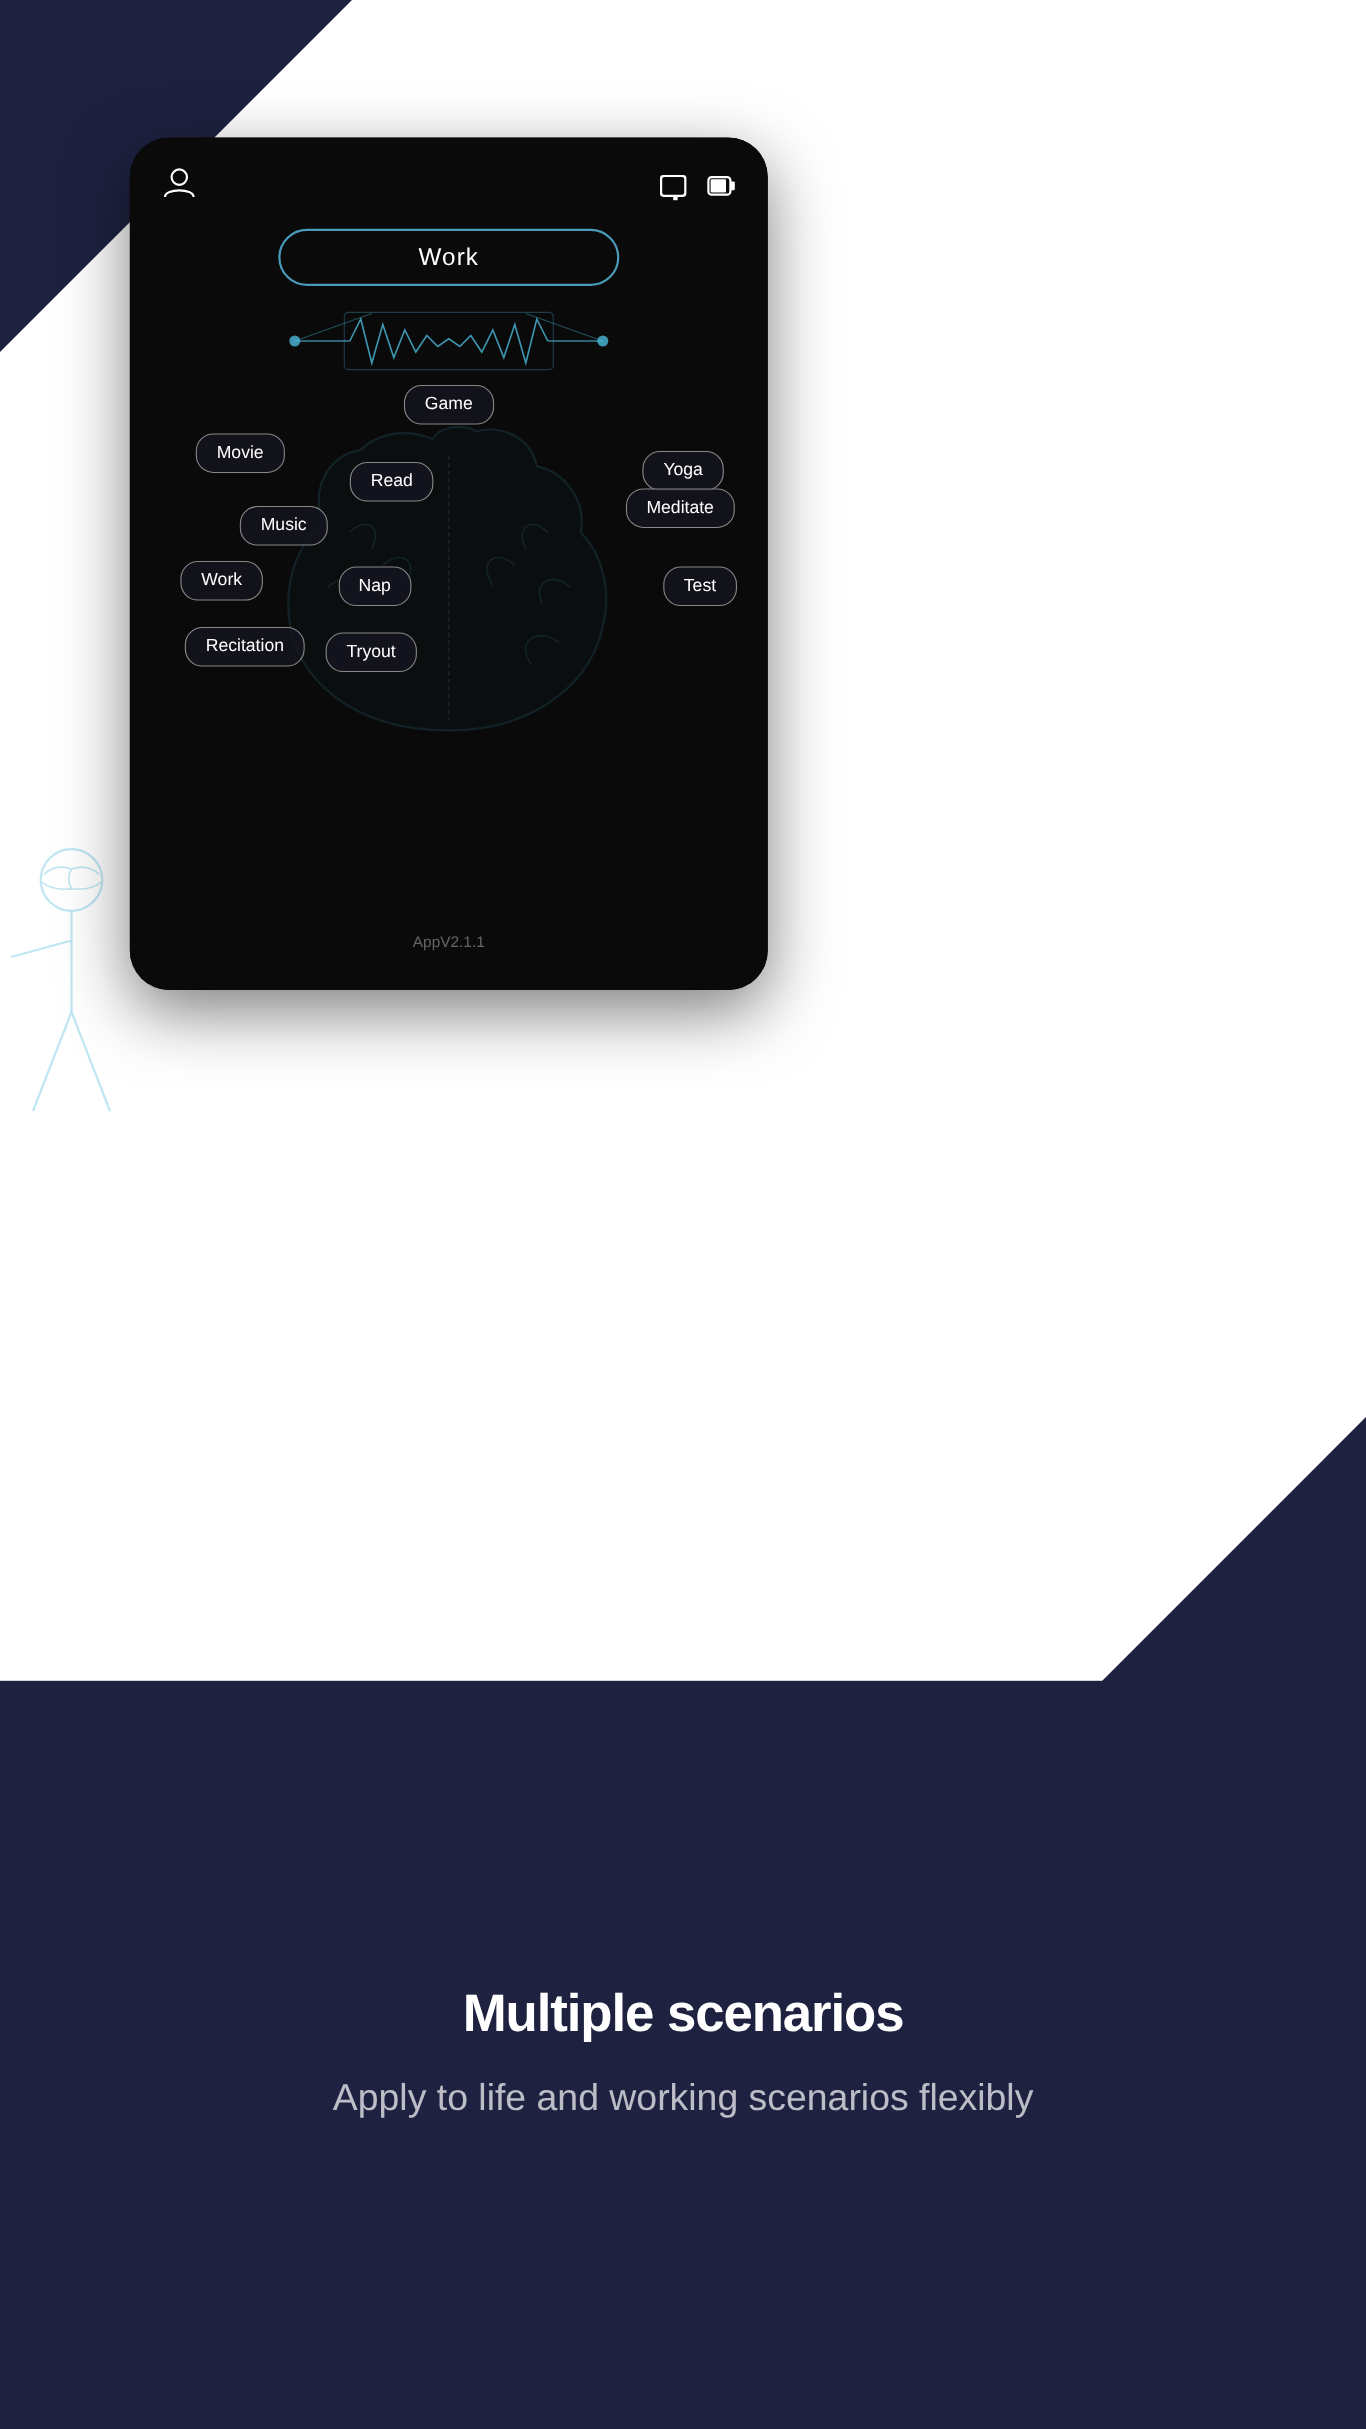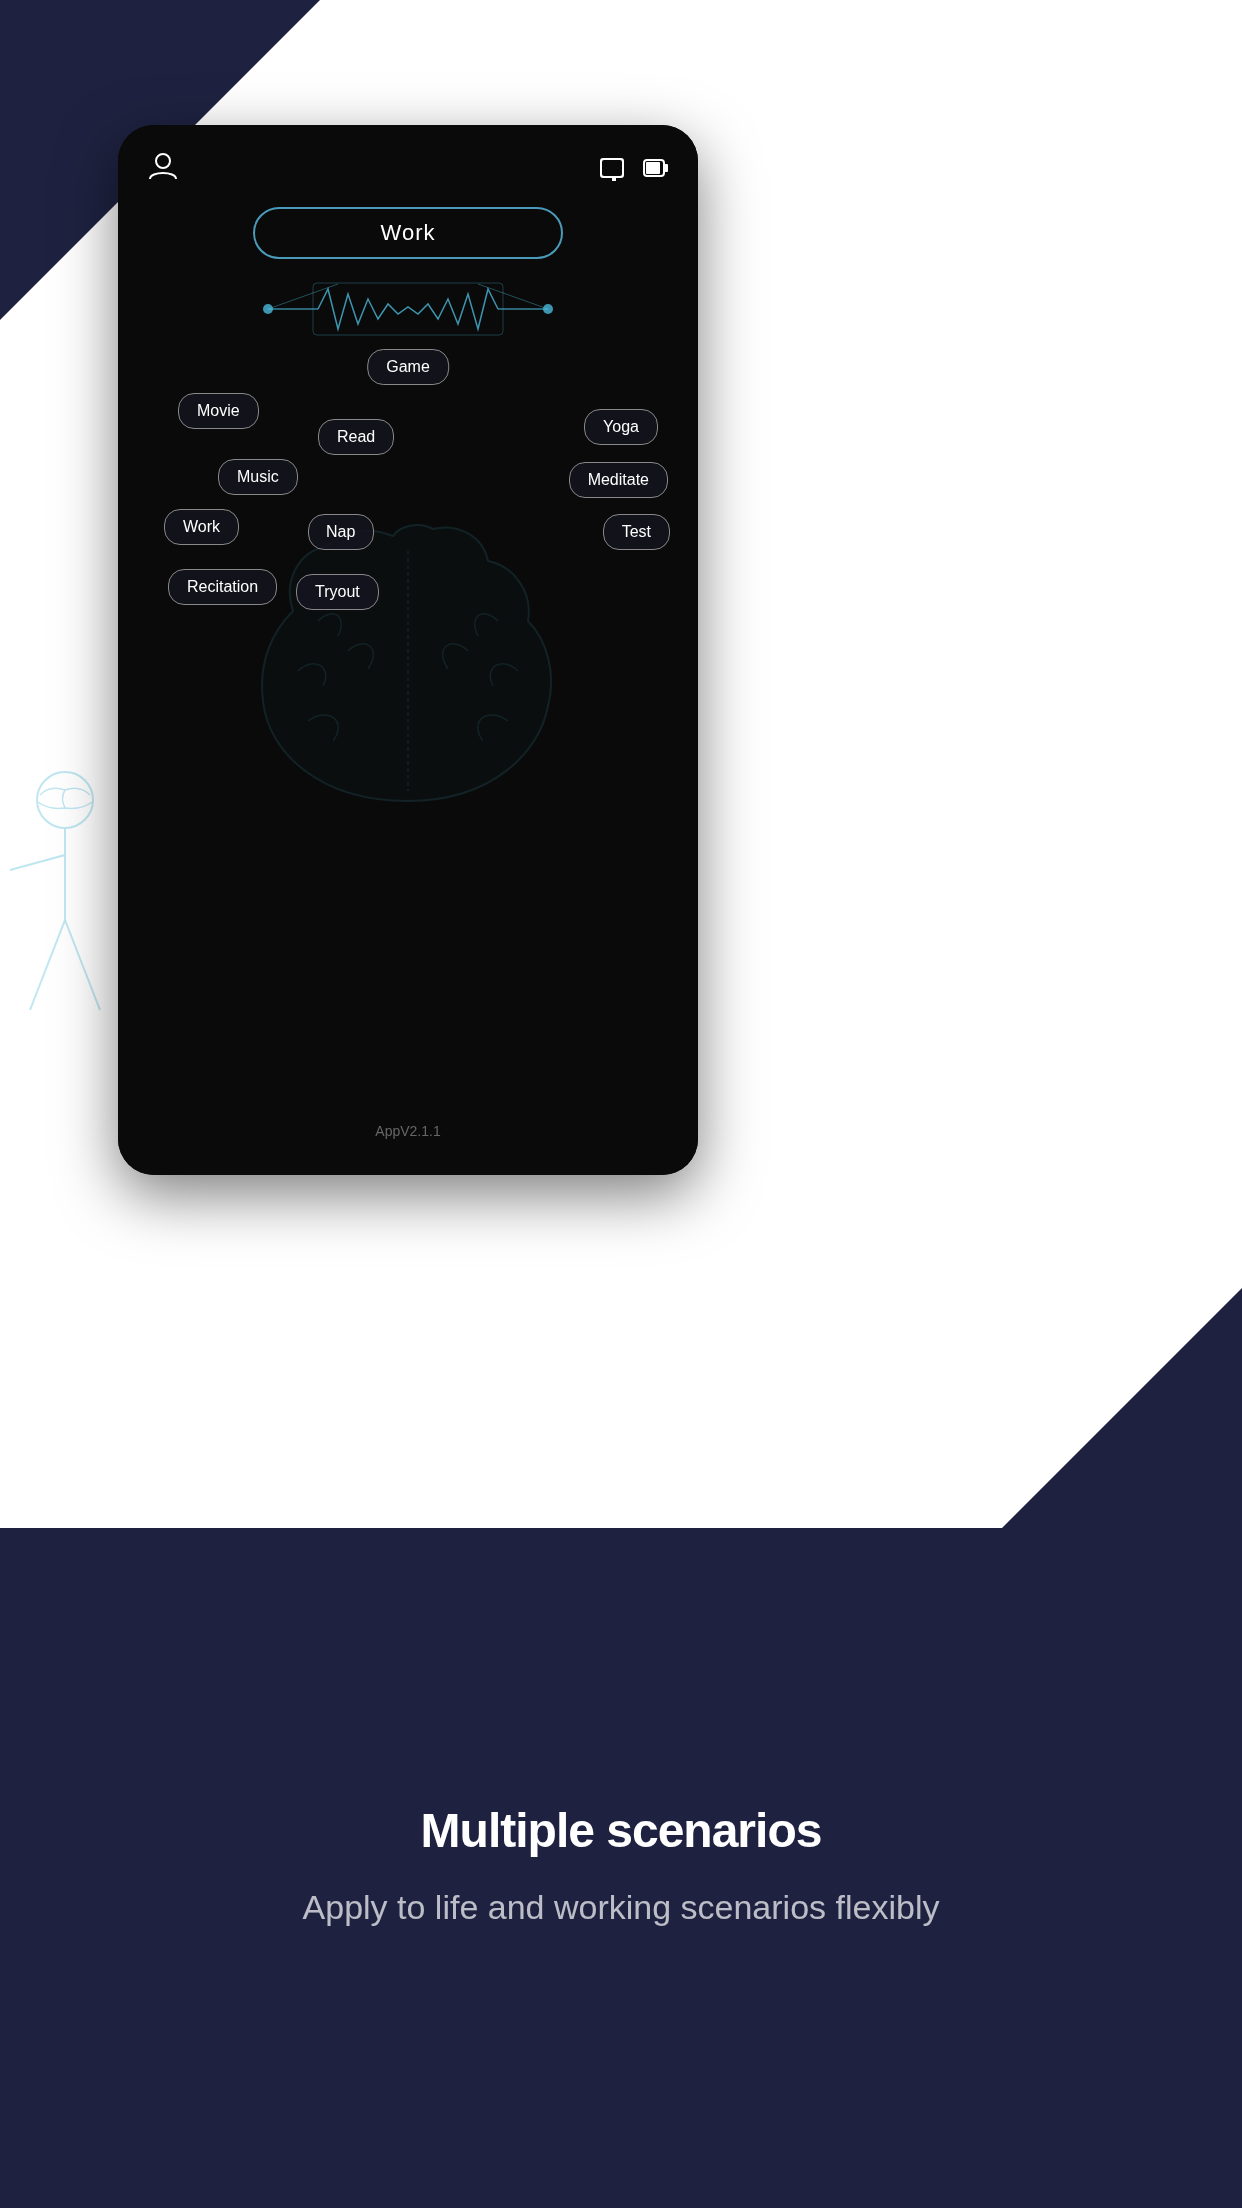--- a/index.html
+++ b/index.html
@@ -34,21 +34,21 @@
       height: 680px;
       background: #1e2240;
     }
 
     
     .phone-frame {
       position: absolute;
       top: 125px;
       left: 118px;
       width: 580px;
-      height: 1050px;
+      height: 775px;
       background: #0a0a0a;
       border-radius: 36px;
       overflow: hidden;
       box-shadow: 0 20px 60px rgba(0,0,0,0.5);
     }
 
     
     .phone-screen {
       width: 100%;
       height: 100%;
@@ -139,21 +139,21 @@
       cursor: pointer;
       white-space: nowrap;
     }
 
     
     .tag-game     { top: 90px;  left: 50%; transform: translateX(-50%); }
     .tag-movie    { top: 134px; left: 60px; }
     .tag-yoga     { top: 150px; right: 40px; }
     .tag-read     { top: 160px; left: 200px; }
     .tag-music    { top: 200px; left: 100px; }
-    .tag-meditate { top: 203px; right: 30px; }
+    .tag-meditate { top: 184px; right: 30px; }
     .tag-work     { top: 250px; left: 46px; }
     .tag-nap      { top: 255px; left: 190px; padding-left: 17px; }
     .tag-test     { top: 255px; right: 28px; }
     .tag-recitation { top: 310px; left: 50px; }
     .tag-tryout   { top: 315px; left: 178px; }
 
     
     .start-btn {
       width: 310px;
       height: 56px;

